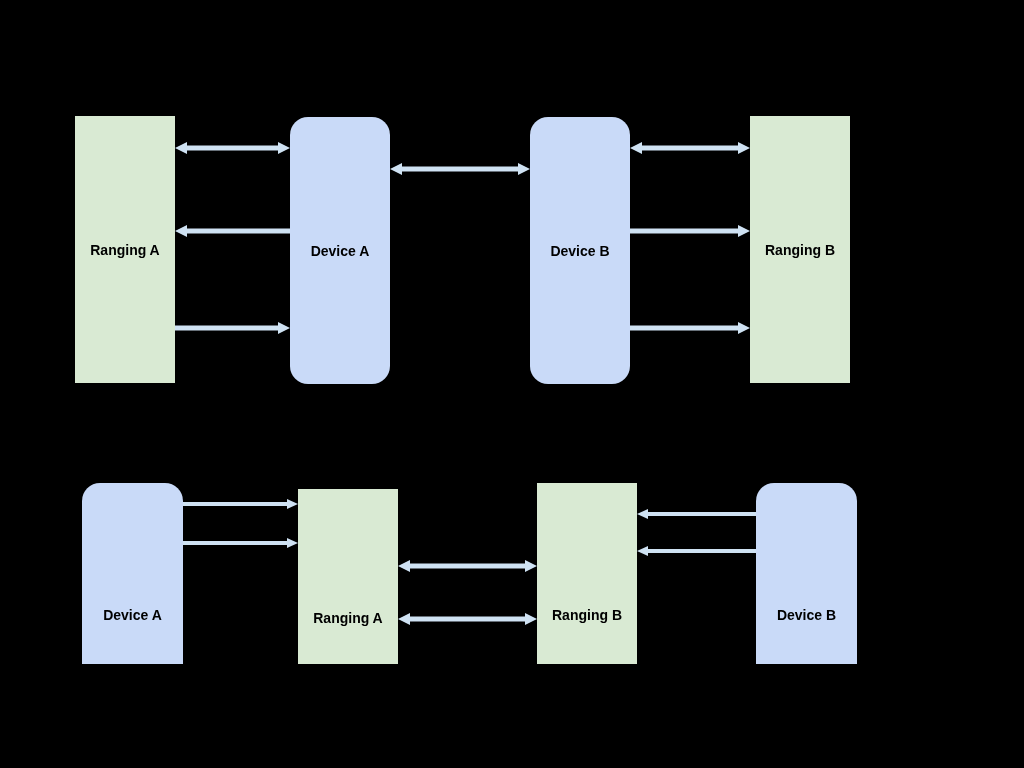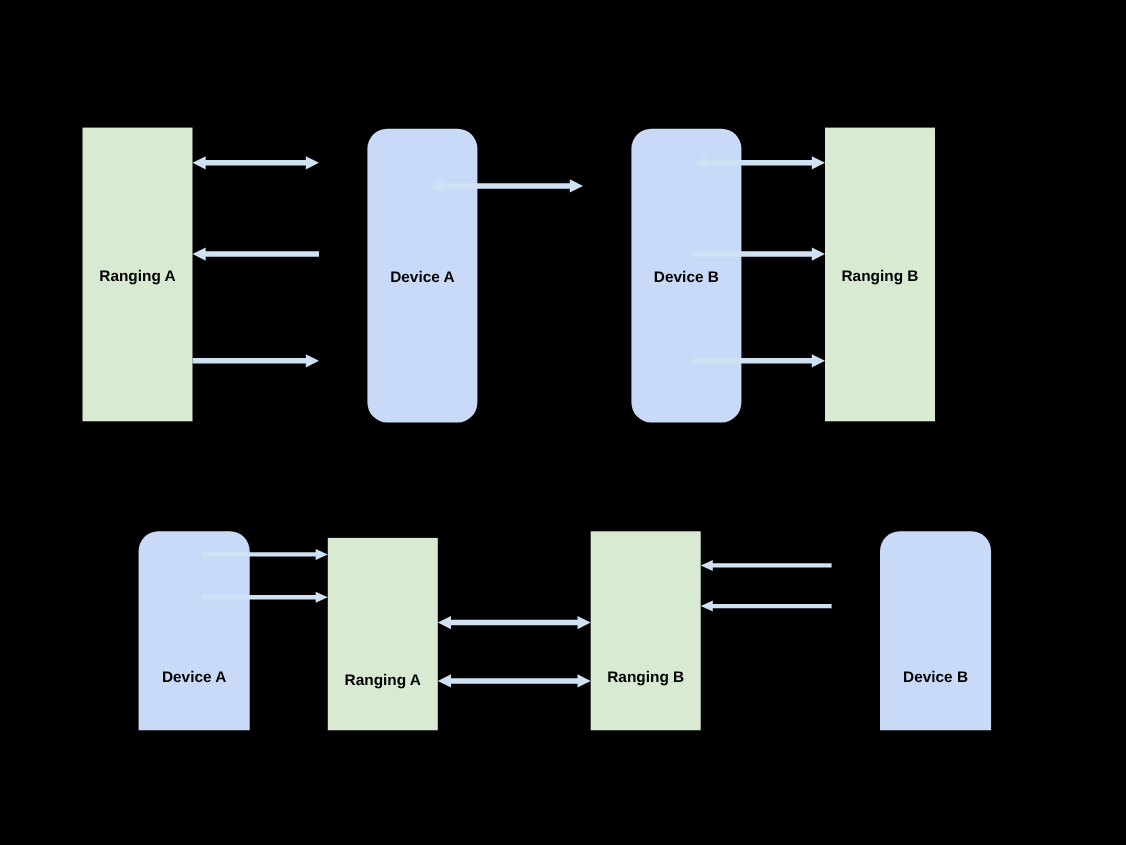--- a/index.html
+++ b/index.html
@@ -21,21 +21,20 @@
     align-items: center;
     justify-content: center;
     color: #000000;
     font-weight: bold;
     font-size: 14px;
     text-align: center;
   }
   .node.blue {
     background: #c9daf8;
     border-radius: 18px;
-    margin-left: 44px;
   }
   .node.green {
     background: #d9ead3;
   }
   .arrows {
     position: absolute;
     left: 0;
     top: 0;
   }
   .arrows line {

